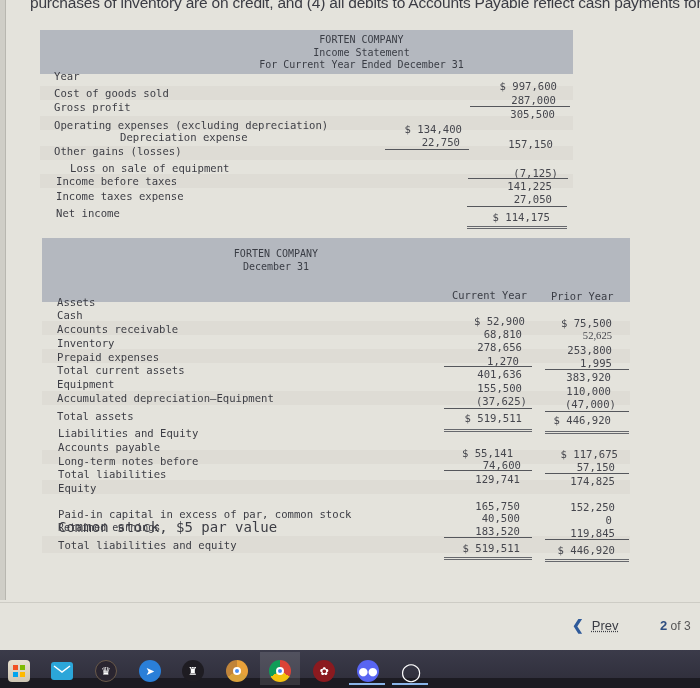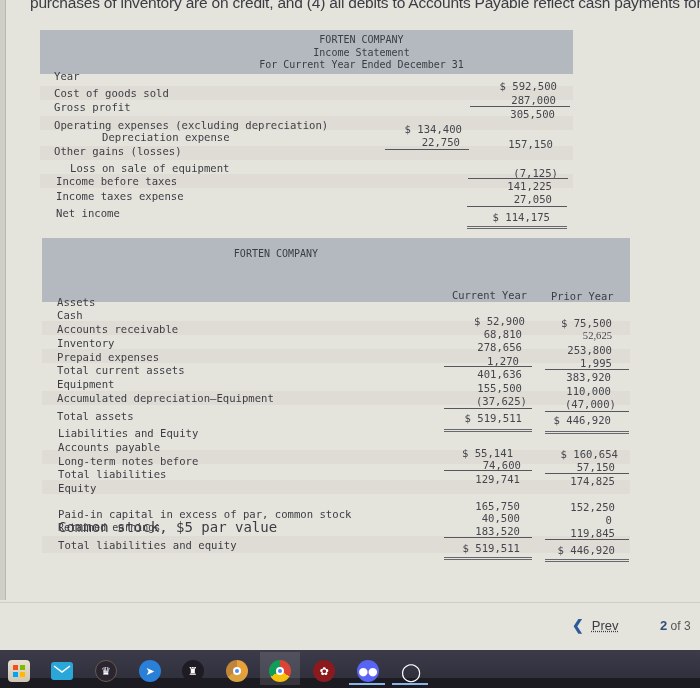--- a/index.html
+++ b/index.html
@@ -84,47 +84,48 @@
   <div>
     <div class="stripe" style="left:40px; top:86px; width:533px;"></div>
     <div class="stripe" style="left:40px; top:116px; width:533px;"></div>
     <div class="stripe" style="left:40px; top:146px; width:533px;"></div>
     <div class="stripe" style="left:40px; top:174px; width:533px;"></div>
 
     <div class="row" style="left:54px; top:69px;">Year</div>
     <div class="row" style="left:54px; top:86px;">Cost of goods sold</div>
     <div class="row" style="left:54px; top:100px;">Gross profit</div>
     <div class="row" style="left:54px; top:118px;">Operating expenses (excluding depreciation)</div>
-    <div class="row" style="left:54px; top:130px;padding-left:48px;">Depreciation expense</div>
+    <div class="row" style="left:72px; top:130px;padding-left:48px;">Depreciation expense</div>
     <div class="row" style="left:54px; top:144px;">Other gains (losses)</div>
     <div class="row" style="left:70px; top:161px;">Loss on sale of equipment</div>
     <div class="row" style="left:56px; top:174px;">Income before taxes</div>
     <div class="row" style="left:56px; top:189px;">Income taxes expense</div>
     <div class="row" style="left:56px; top:206px;">Net income</div>
 
     <div class="num" style="left:390px; top:122px; width:72px;">$ 134,400</div>
     <div class="num" style="left:390px; top:135px; width:70px;">22,750</div>
     <div class="rule" style="left:385px; top:149px; width:84px;"></div>
 
-    <div class="num" style="left:480px; top:79px; width:77px;">$ 592,500</div>
+    <div class="num" style="left:480px; top:79px; width:77px;">$ 997,600</div>
     <div class="num" style="left:480px; top:93px; width:76px;">287,000</div>
     <div class="rule" style="left:470px; top:106px; width:100px;"></div>
     <div class="num" style="left:480px; top:107px; width:75px;">305,500</div>
     <div class="num" style="left:480px; top:137px; width:73px;">157,150</div>
     <div class="num" style="left:480px; top:166px; width:78px;">(7,125)</div>
     <div class="rule" style="left:468px; top:178px; width:100px;"></div>
     <div class="num" style="left:480px; top:179px; width:72px;">141,225</div>
     <div class="num" style="left:480px; top:192px; width:72px;">27,050</div>
     <div class="rule" style="left:467px; top:206px; width:100px;"></div>
     <div class="num" style="left:480px; top:210px; width:70px;">$ 114,175</div>
     <div class="drule" style="left:467px; top:226px; width:100px;"></div>
   </div>
 
   <div class="hdr" style="left:42px; top:238px; width:588px; height:64px; padding-top:10px;">
     <div style="padding-right:120px;">FORTEN COMPANY</div>
+    <div style="padding-right:120px;">December 31</div>
   </div>
   <div class="num" style="left:452px; top:288px; width:82px; text-align:left; font-size:10.4px; color:#3a3d45;">Current Year</div>
   <div class="num" style="left:551px; top:289px; width:80px; text-align:left; font-size:10.4px; color:#3a3d45;">Prior Year</div>
 
   <div>
     <div class="stripe" style="left:42px; top:321px; width:588px;"></div>
     <div class="stripe" style="left:42px; top:349px; width:588px;"></div>
     <div class="stripe" style="left:42px; top:391px; width:588px;"></div>
     <div class="stripe" style="left:42px; top:450px; width:588px;"></div>
     <div class="stripe" style="left:42px; top:480px; width:588px;"></div>
@@ -177,21 +178,21 @@
     <div class="num" style="left:550px; top:343px; width:62px;">253,800</div>
     <div class="num" style="left:550px; top:356px; width:62px;">1,995</div>
     <div class="rule" style="left:545px; top:369px; width:84px;"></div>
     <div class="num" style="left:550px; top:370px; width:61px;">383,920</div>
     <div class="num" style="left:550px; top:384px; width:61px;">110,000</div>
     <div class="num" style="left:550px; top:397px; width:66px;">(47,000)</div>
     <div class="rule" style="left:545px; top:411px; width:84px;"></div>
     <div class="num" style="left:550px; top:413px; width:61px;">$ 446,920</div>
     <div class="drule" style="left:545px; top:431px; width:84px;"></div>
 
-    <div class="num" style="left:550px; top:447px; width:68px;">$ 160,654</div>
+    <div class="num" style="left:550px; top:447px; width:68px;">$ 117,675</div>
     <div class="num" style="left:550px; top:460px; width:65px;">57,150</div>
     <div class="rule" style="left:545px; top:473px; width:84px;"></div>
     <div class="num" style="left:550px; top:474px; width:65px;">174,825</div>
     <div class="num" style="left:550px; top:500px; width:65px;">152,250</div>
     <div class="num" style="left:550px; top:513px; width:62px;">0</div>
     <div class="num" style="left:550px; top:526px; width:65px;">119,845</div>
     <div class="rule" style="left:545px; top:539px; width:84px;"></div>
     <div class="num" style="left:550px; top:543px; width:65px;">$ 446,920</div>
     <div class="drule" style="left:545px; top:559px; width:84px;"></div>
   </div>

